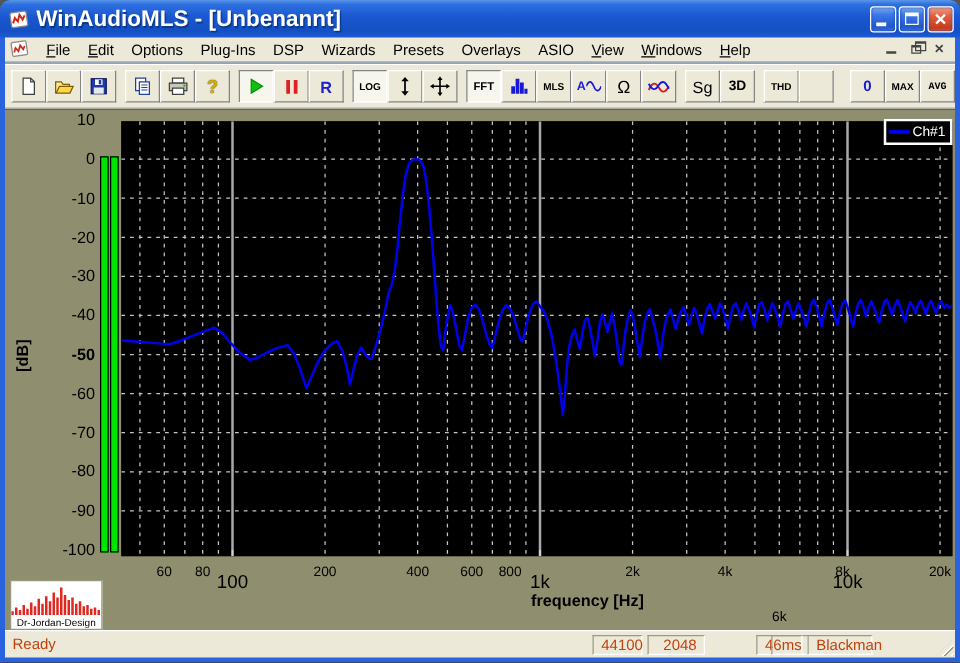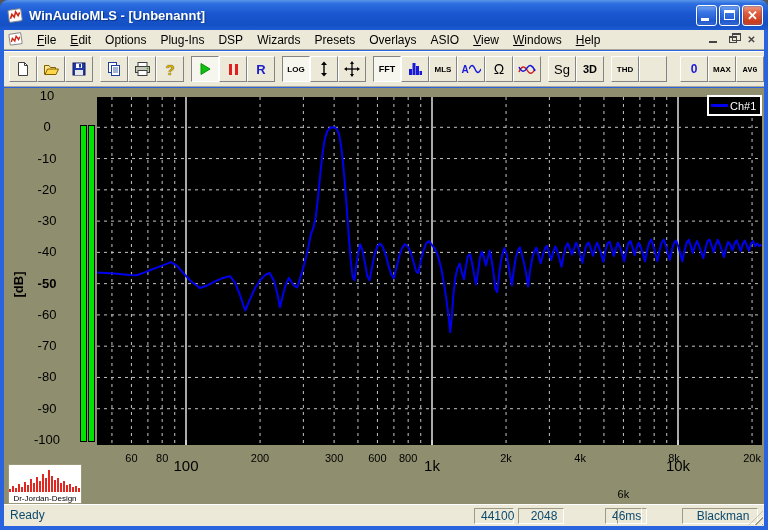--- a/index.html
+++ b/index.html
@@ -13,21 +13,21 @@
   }
   
   .titlebar{
     position:absolute;left:0;top:0;right:0;height:30px;
     background:linear-gradient(180deg,#5A96E8 0%,#2E6FE0 12%,#1A57D0 45%,#1450C4 82%,#1D5BD4 100%);
     display:flex;align-items:center;
     border-radius:8px 8px 0 0;
   }
   .app-icon{width:17px;height:17px;margin:0 5px 0 7px;flex:0 0 auto;}
   .title-text{
-    color:#fff;font-weight:bold;font-size:13px;
+    color:#fff;font-weight:bold;font-size:18px;
     text-shadow:1px 1px 1px #0A3580;flex:1;white-space:nowrap;overflow:hidden;
   }
   .title-buttons{display:flex;gap:2px;margin-right:5px;}
   .tb-btn{
     width:21px;height:21px;border-radius:3px;border:1px solid #fff;
     position:relative;
     background:linear-gradient(180deg,#7AA8F0 0%,#3C78E8 30%,#2059CC 80%,#3B6FDC 100%);
     box-shadow:inset 0 0 2px #1040A0;
   }
   .tb-btn.close{background:linear-gradient(180deg,#F0A088 0%,#E06040 35%,#C83C1C 85%,#D85430 100%);}
@@ -72,21 +72,21 @@
   .lbl-help{color:#D8B000;font-size:15px;text-shadow:0 0 1px #000;}
   .pause-bars{display:flex;gap:3px;}
   .pause-bars span{width:3px;height:11px;background:#E02020;}
   
   .client{
     position:absolute;left:4px;right:4px;top:88px;bottom:26px;
     background:#8F8F6F;overflow:hidden;
   }
   .plot-wrap{position:absolute;left:93px;top:9px;width:665px;height:348px;background:#000;}
   .plot-wrap svg{display:block;}
-  .ytick{position:absolute;left:14px;width:58px;text-align:center;font-size:13px;color:#000;height:16px;line-height:16px;}
+  .ytick{position:absolute;left:14px;width:58px;text-align:right;font-size:13px;color:#000;height:16px;line-height:16px;}
   .xtick{position:absolute;width:70px;text-align:center;font-size:11px;color:#000;top:364px;}
   .xtick.major{font-size:15px;top:369px;}
   .ylabel-rot{
     position:absolute;left:-8px;top:189px;width:44px;height:15px;
     transform:rotate(-90deg);font-weight:bold;font-size:13px;text-align:center;color:#000;
   }
   .xlabel{position:absolute;left:406px;top:385px;width:120px;text-align:center;font-weight:bold;font-size:13px;color:#000;}
   .meter{position:absolute;top:37px;height:317px;width:7px;background:#00E400;border:1px solid #000;}
   .meter.left{left:76px;}
   .meter.right{left:84px;}
@@ -98,32 +98,32 @@
   .legend .name{color:#fff;font-size:11px;white-space:nowrap;}
   .logo{
     position:absolute;left:4px;top:376px;width:74px;height:40px;background:#fff;
     border:1px solid #9a9a7a;
   }
   .logo svg{display:block;margin:1px auto 0;}
   .logo .logo-text{font-size:8px;line-height:9px;text-align:center;color:#000;white-space:nowrap;}
   
   .statusbar{
     position:absolute;left:4px;right:4px;bottom:4px;height:22px;
-    background:#ECE9D8;border-top:1px solid #fff;font-size:12px;color:#0c4a6e;
+    background:#ECE9D8;border-top:1px solid #fff;font-size:12px;color:#c2410c;
   }
   .status-ready{position:absolute;left:6px;top:3px;}
   .sfield{
     position:absolute;top:3px;height:16px;line-height:15px;padding-left:6px;
     border:1px solid;border-color:#9d9a84 #fff #fff #9d9a84;
   }
   .sf0{left:470px;width:40px;}
   .sf1{left:514px;width:46px;text-align:center;}
   .sf2{left:566px;width:42px;margin-left:35px;}
   .sf3{left:613px;width:25px;}
-  .sf4{left:678px;width:76px;text-align:center;}
+  .sf4{left:642px;width:52px;}
   .grip{
     position:absolute;right:1px;bottom:1px;width:14px;height:14px;
     background:repeating-linear-gradient(135deg,transparent 0 3px,#fff 3px 4px,#9d9a84 4px 5px);
     clip-path:polygon(100% 0,100% 100%,0 100%);
   }
 </style>
 </head>
 <body>
 
 <div class="window">
@@ -399,31 +399,32 @@
     <div class="legend">
       <span class="line"></span>
       <span class="name">Ch#1</span>
     </div>
 
     <div id="xticks">
         <div class="xtick" style="left: 92.4252px;">60</div>
         <div class="xtick" style="left: 123.16px;">80</div>
         <div class="xtick major" style="left: 147px;">100</div>
         <div class="xtick" style="left: 221.053px;">200</div>
-        <div class="xtick" style="left: 295.107px;">300</div>
+        <div class="xtick" style="left: 295.107px;">400</div>
         <div class="xtick" style="left: 338.425px;">600</div>
         <div class="xtick" style="left: 369.16px;">800</div>
         <div class="xtick major" style="left: 393px;">1k</div>
         <div class="xtick" style="left: 467.053px;">2k</div>
         <div class="xtick" style="left: 541.107px;">4k</div>
         <div class="xtick" style="left: 584.425px; margin-top: 36px;">6k</div>
         <div class="xtick" style="left: 635px;">8k</div>
         <div class="xtick major" style="left: 639px;">10k</div>
         <div class="xtick" style="left: 713.053px;">20k</div>
       </div>
+    <div class="xlabel">frequency [Hz]</div>
 
     <div class="logo">
       <svg id="logo-svg" width="72" height="28" viewBox="0 0 72 28">
           <rect x="0" y="23" width="2" height="3" fill="#E02820"></rect>
           <rect x="3" y="20" width="2" height="6" fill="#E02820"></rect>
           <rect x="6" y="22" width="2" height="4" fill="#E02820"></rect>
           <rect x="9" y="18" width="2" height="8" fill="#E02820"></rect>
           <rect x="12" y="21" width="2" height="5" fill="#E02820"></rect>
           <rect x="15" y="16" width="2" height="10" fill="#E02820"></rect>
           <rect x="18" y="19" width="2" height="7" fill="#E02820"></rect>

